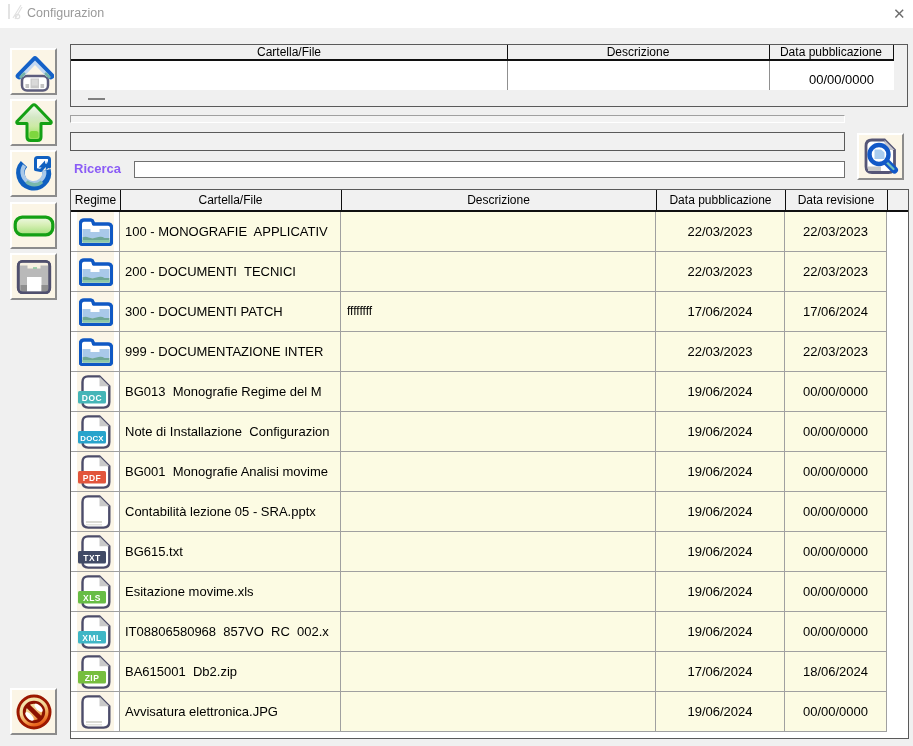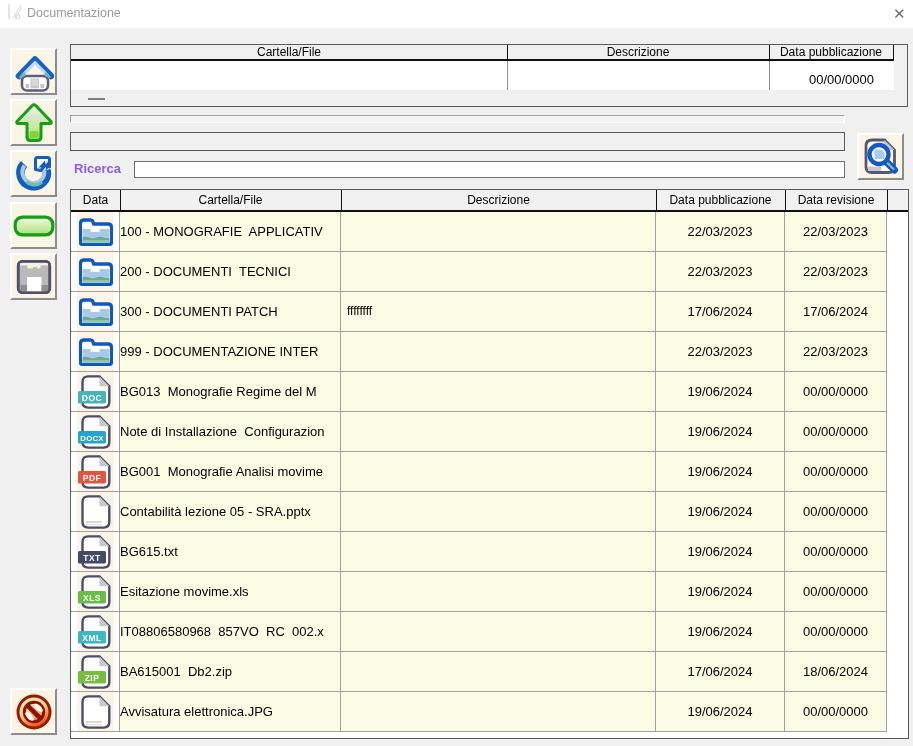--- a/index.html
+++ b/index.html
@@ -33,30 +33,30 @@
 #tbl { left:70px; top:189px; width:839px; height:550px; background:#ffffff; border:1px solid #5a5a5a; }
 #tbl-hdr { position:absolute; left:0; top:0; width:837px; height:22px; background:#f1f1f1;
   border-bottom:2px solid #101010; }
 #tbl-hdr .hc { position:absolute; top:0; height:20px; line-height:20px; text-align:center; font-size:12px; color:#000; }
 #tbl-hdr .hv { position:absolute; top:0; height:20px; width:1px; background:#101010; }
 .row { position:absolute; left:0; width:837px; height:40px; }
 .row .c { position:absolute; top:0; height:40px; background:#fcfbe3; border-bottom:1px solid #a0a0a0; border-right:1px solid #a0a0a0; }
 .row .icoc { left:0; width:49px; background:#ffffff; }
 .row .ico { position:absolute; left:6px; top:0; width:37px; height:39px; background:#fbf5e7;text-align:right; }
 .row .ico svg { position:absolute; left:50%; top:50%; transform:translate(-50%,-50%); }
-.row .name { left:49px; width:221px; font-size:13px; color:#000; line-height:39px; white-space:pre; overflow:hidden; }
+.row .name { left:49px; width:221px; font-size:13px; color:#000; line-height:39px; padding-left:5px; white-space:pre; overflow:hidden; }
 .row .desc { left:270px; width:315px; font-size:12px; color:#000; line-height:39px; padding-left:6px; }
 .row .dp { left:585px; width:129px; font-size:13px; color:#000; line-height:39px; text-align:center; }
 .row .dr { left:714px; width:102px; font-size:13px; color:#000; line-height:39px; text-align:center; }
 .row .fill { left:816px; width:21px; background:#ffffff; border-right:none; border-bottom:none; }
 </style>
 </head>
 <body>
 <div class="abs" id="titlebar"></div>
-<div class="abs" id="title-text">Documentazione</div>
+<div class="abs" id="title-text">Configurazion</div>
 <div class="abs" id="close-x">✕</div>
 <svg class="abs" style="left:7px;top:3px" width="18" height="18" viewBox="0 0 18 18">
   <line x1="2" y1="1" x2="2" y2="16" stroke="#dcdcdc" stroke-width="1.6"></line>
   <path d="M6 15 L14 2 M8 16 L15 4" stroke="#e2e2e2" stroke-width="1.2" fill="none"></path>
   <circle cx="10.5" cy="13.5" r="2.2" fill="none" stroke="#e0e0e0" stroke-width="1.2"></circle>
 </svg>
 
 <div class="abs sbtn" style="top:48px">
     <svg width="40" height="40" viewBox="0 0 40 40">
 <rect x="8" y="24" width="26" height="14.5" rx="5" fill="#ffffff" stroke="#5c5c7c" stroke-width="2.5"></rect>
@@ -159,21 +159,21 @@
 <path d="M24.5 4 L24.5 14 L34.5 14 Z" fill="#c6c6ce"></path>
 <rect x="8" y="30.5" width="13" height="4.5" fill="#c8c8c8"></rect>
 <line x1="26.5" y1="26" x2="34.5" y2="34" stroke="#1158c8" stroke-width="7" stroke-linecap="round"></line>
 <line x1="27" y1="26.5" x2="33.5" y2="33" stroke="#74c2ba" stroke-width="2.2" stroke-linecap="round"></line>
 <circle cx="19" cy="18.5" r="9.5" fill="#ffffff" stroke="#1158c8" stroke-width="4.4"></circle>
 <path d="M14.5 13.5 h6.5 l3.5 3 v6.5 h-10 z" fill="#a8cbee"></path>
 </svg>
   </div>
 <div class="abs" id="tbl">
   <div id="tbl-hdr">
-    <div class="hc" style="left:0;width:49px">Data</div>
+    <div class="hc" style="left:0;width:49px">Regime</div>
     <div class="hc" style="left:49px;width:221px">Cartella/File</div>
     <div class="hc" style="left:270px;width:315px">Descrizione</div>
     <div class="hc" style="left:585px;width:129px">Data pubblicazione</div>
     <div class="hc" style="left:714px;width:102px">Data revisione</div>
     <div class="hv" style="left:49px"></div>
     <div class="hv" style="left:270px"></div>
     <div class="hv" style="left:585px"></div>
     <div class="hv" style="left:714px"></div>
     <div class="hv" style="left:816px"></div>
   </div>

